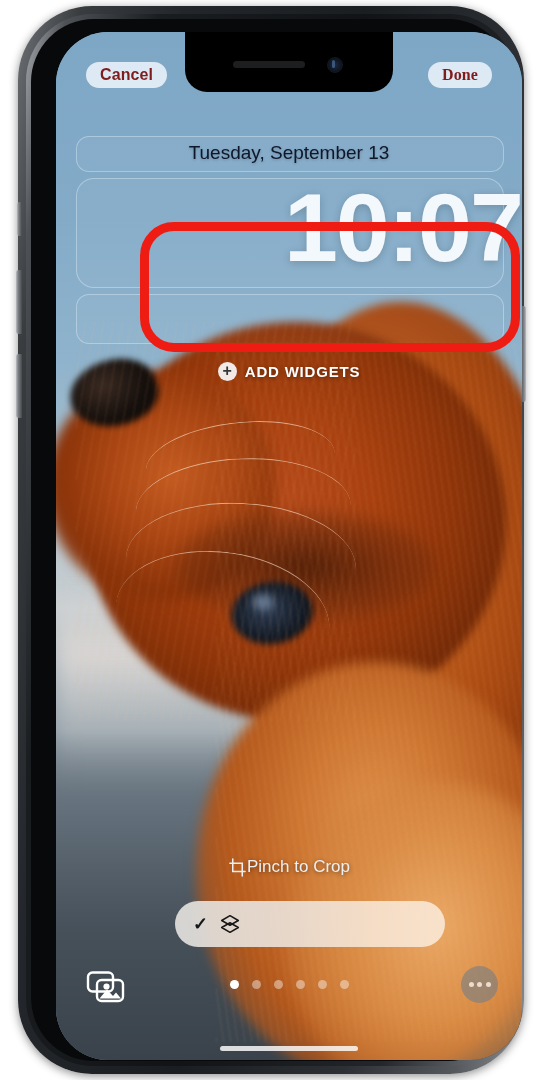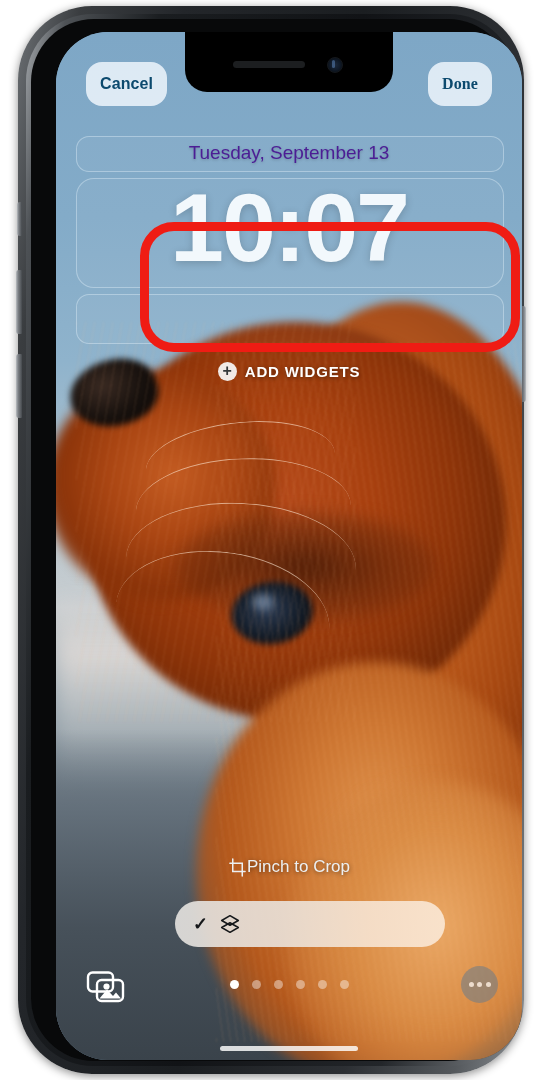--- a/index.html
+++ b/index.html
@@ -242,28 +242,28 @@
     left: 4px; top: 2px;
     width: 3px; height: 8px;
     border-radius: 2px;
     background: rgba(90,130,180,0.55);
   }
 
   
   .top-pill {
     position: absolute;
     top: 30px;
-    height: 44px;
+    height: 26px;
     padding: 0 14px;
     display: flex;
     align-items: center;
     justify-content: center;
     border-radius: 16px;
     background: rgba(235,243,250,0.88);
-    color: #0c4a6e;
+    color: #7f1d1d;
     font-size: 16px;
     font-weight: bold;
     letter-spacing: 0.1px;
     z-index: 30;
   }
   #cancel-btn { left: 30px; }
   #done-btn   { right: 30px; font-family: Liberation Serif, serif; }
 
   
   #lock-content {
@@ -278,29 +278,29 @@
     background: rgba(255,255,255,0.045);
   }
   #slot-date   { left: 20px; top: 104px;  width: 426px; height: 34px; }
   #slot-time   { left: 20px; top: 146px;  width: 426px; height: 108px; border-radius: 18px;}
   #slot-widget { left: 20px; top: 262px;  width: 426px; height: 48px; }
 
   #date-text {
     position: absolute;
     left: 0; right: 0; top: 110px;
     text-align: center;
-    color: #4c1d95;
+    color: #0f172a;
     font-size: 19px;
     font-weight: normal;
     text-shadow: 0 1px 3px rgba(0,0,0,0.22);
   }
   #time-text {
     position: absolute;
     left: 0; right: 0; top: 147px;
-    text-align: center;
+    text-align: right;
     color: #f2f8fc;
     font-size: 97px;
     font-weight: bold;
     letter-spacing: -2px;
     line-height: 1;
     text-shadow: 0 2px 8px rgba(0,0,0,0.18);
   }
   #add-widgets {
     position: absolute;
     left: 0; right: 0;

